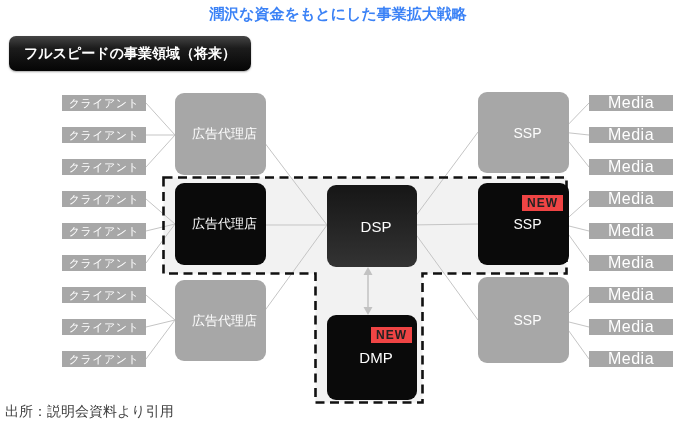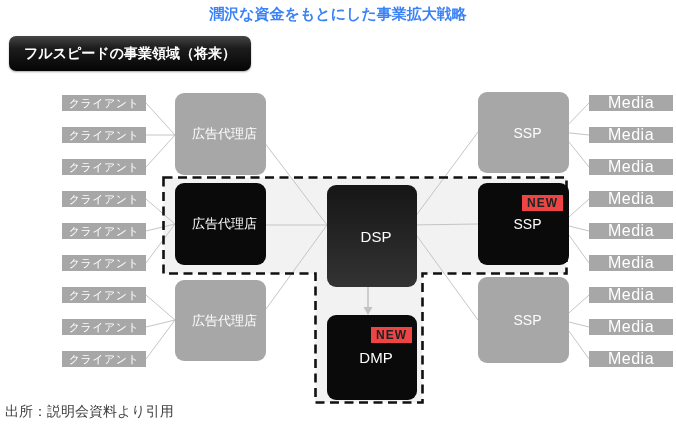--- a/index.html
+++ b/index.html
@@ -28,21 +28,21 @@
   .media  { left:589px; font-size:16px; }
   .bigbox {
     position:absolute; width:83px; border-radius:9px; color:#fdfdfd;
     display:flex; align-items:center; justify-content:center; z-index:2;padding-left:8px;
   }
   .gray  { background:#a7a7a7; }
   .black { background:#0a0a0a; }
   .agency { left:175px; height:82px; font-size:13px; }
   .ssp    { left:478px; height:82px; font-size:14px; }
   .dsp {
-    left:327px; top:185px; width:82px; height:102px;
+    left:327px; top:185px; width:82px; height:82px;
     background:linear-gradient(180deg,#161616,#333333); font-size:15px;
   }
   .dmp { left:327px; top:315px; width:82px; height:85px; font-size:15px; }
   .new-badge {
     position:absolute; left:9px; top:12px; background:#ef4444; color:#222;
     font-size:12px; font-weight:bold; padding:1px 5px; letter-spacing:1px;margin-left:35px;
   }
   .legend { position:absolute; left:508px; top:389px; display:flex; align-items:center; z-index:2; }
   .legend-icon { width:42px; height:11px; border:2px dashed #111; margin-right:3px; }
   .legend-text { font-size:10px; color:#111; }

